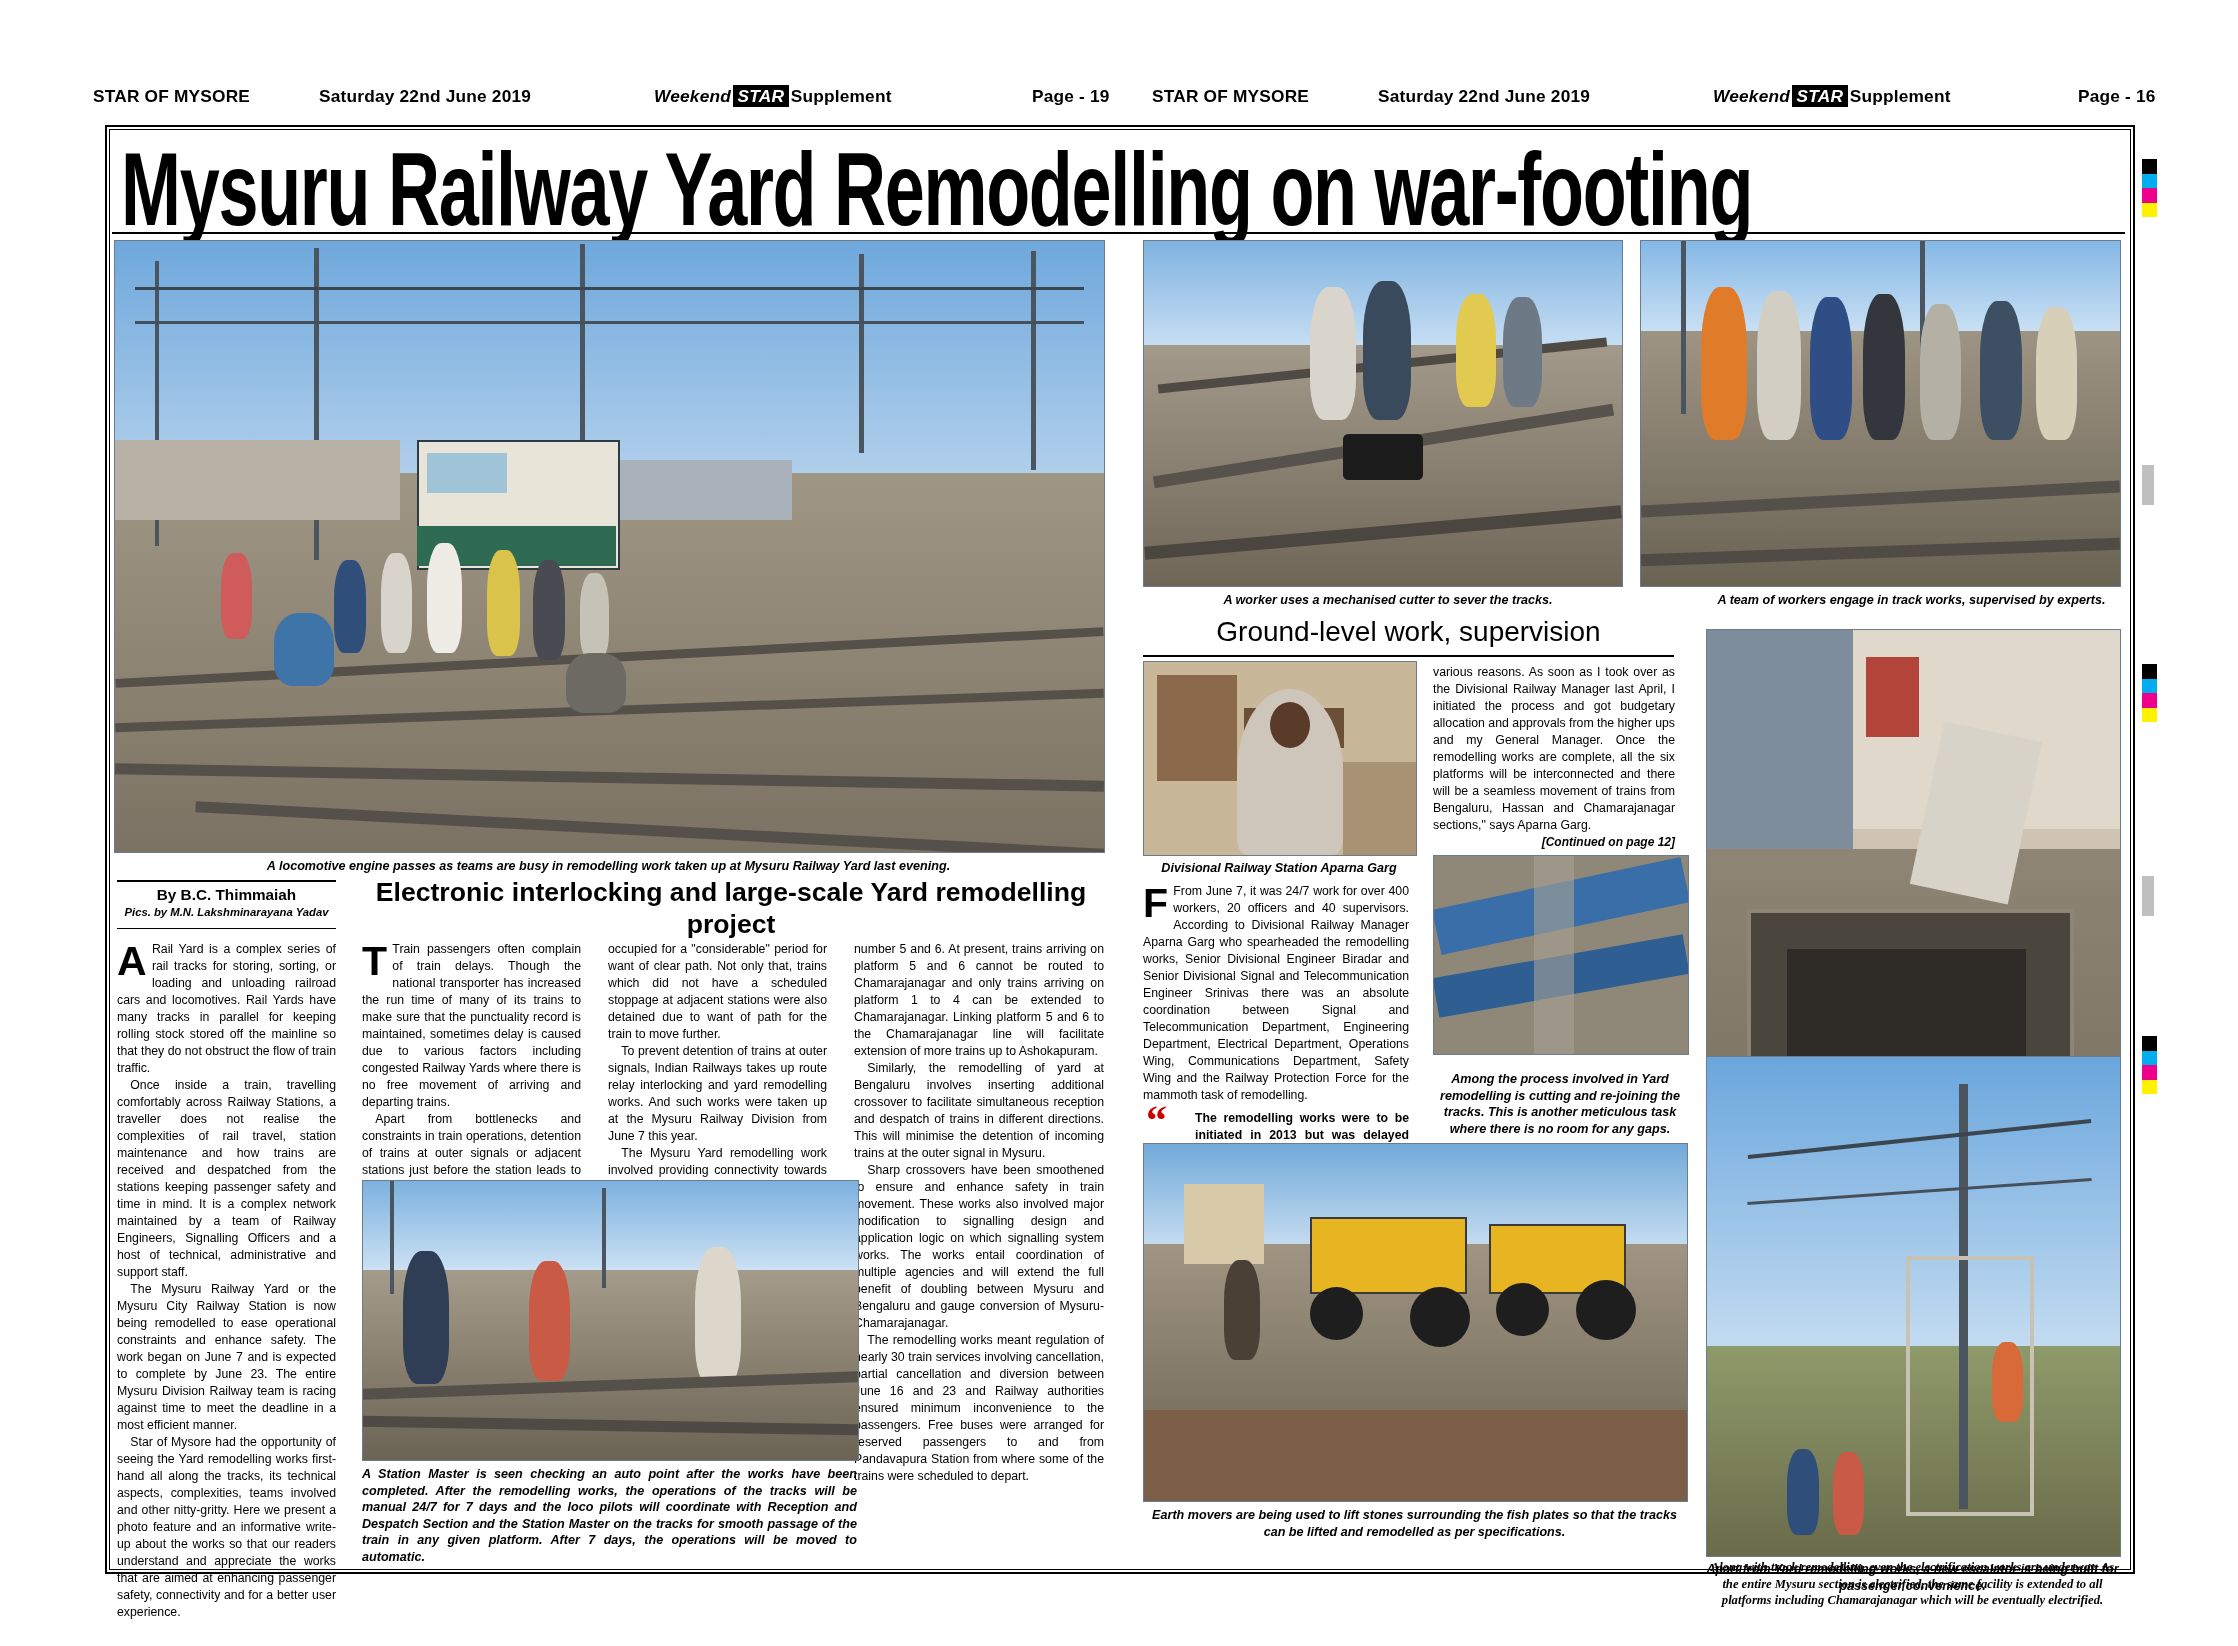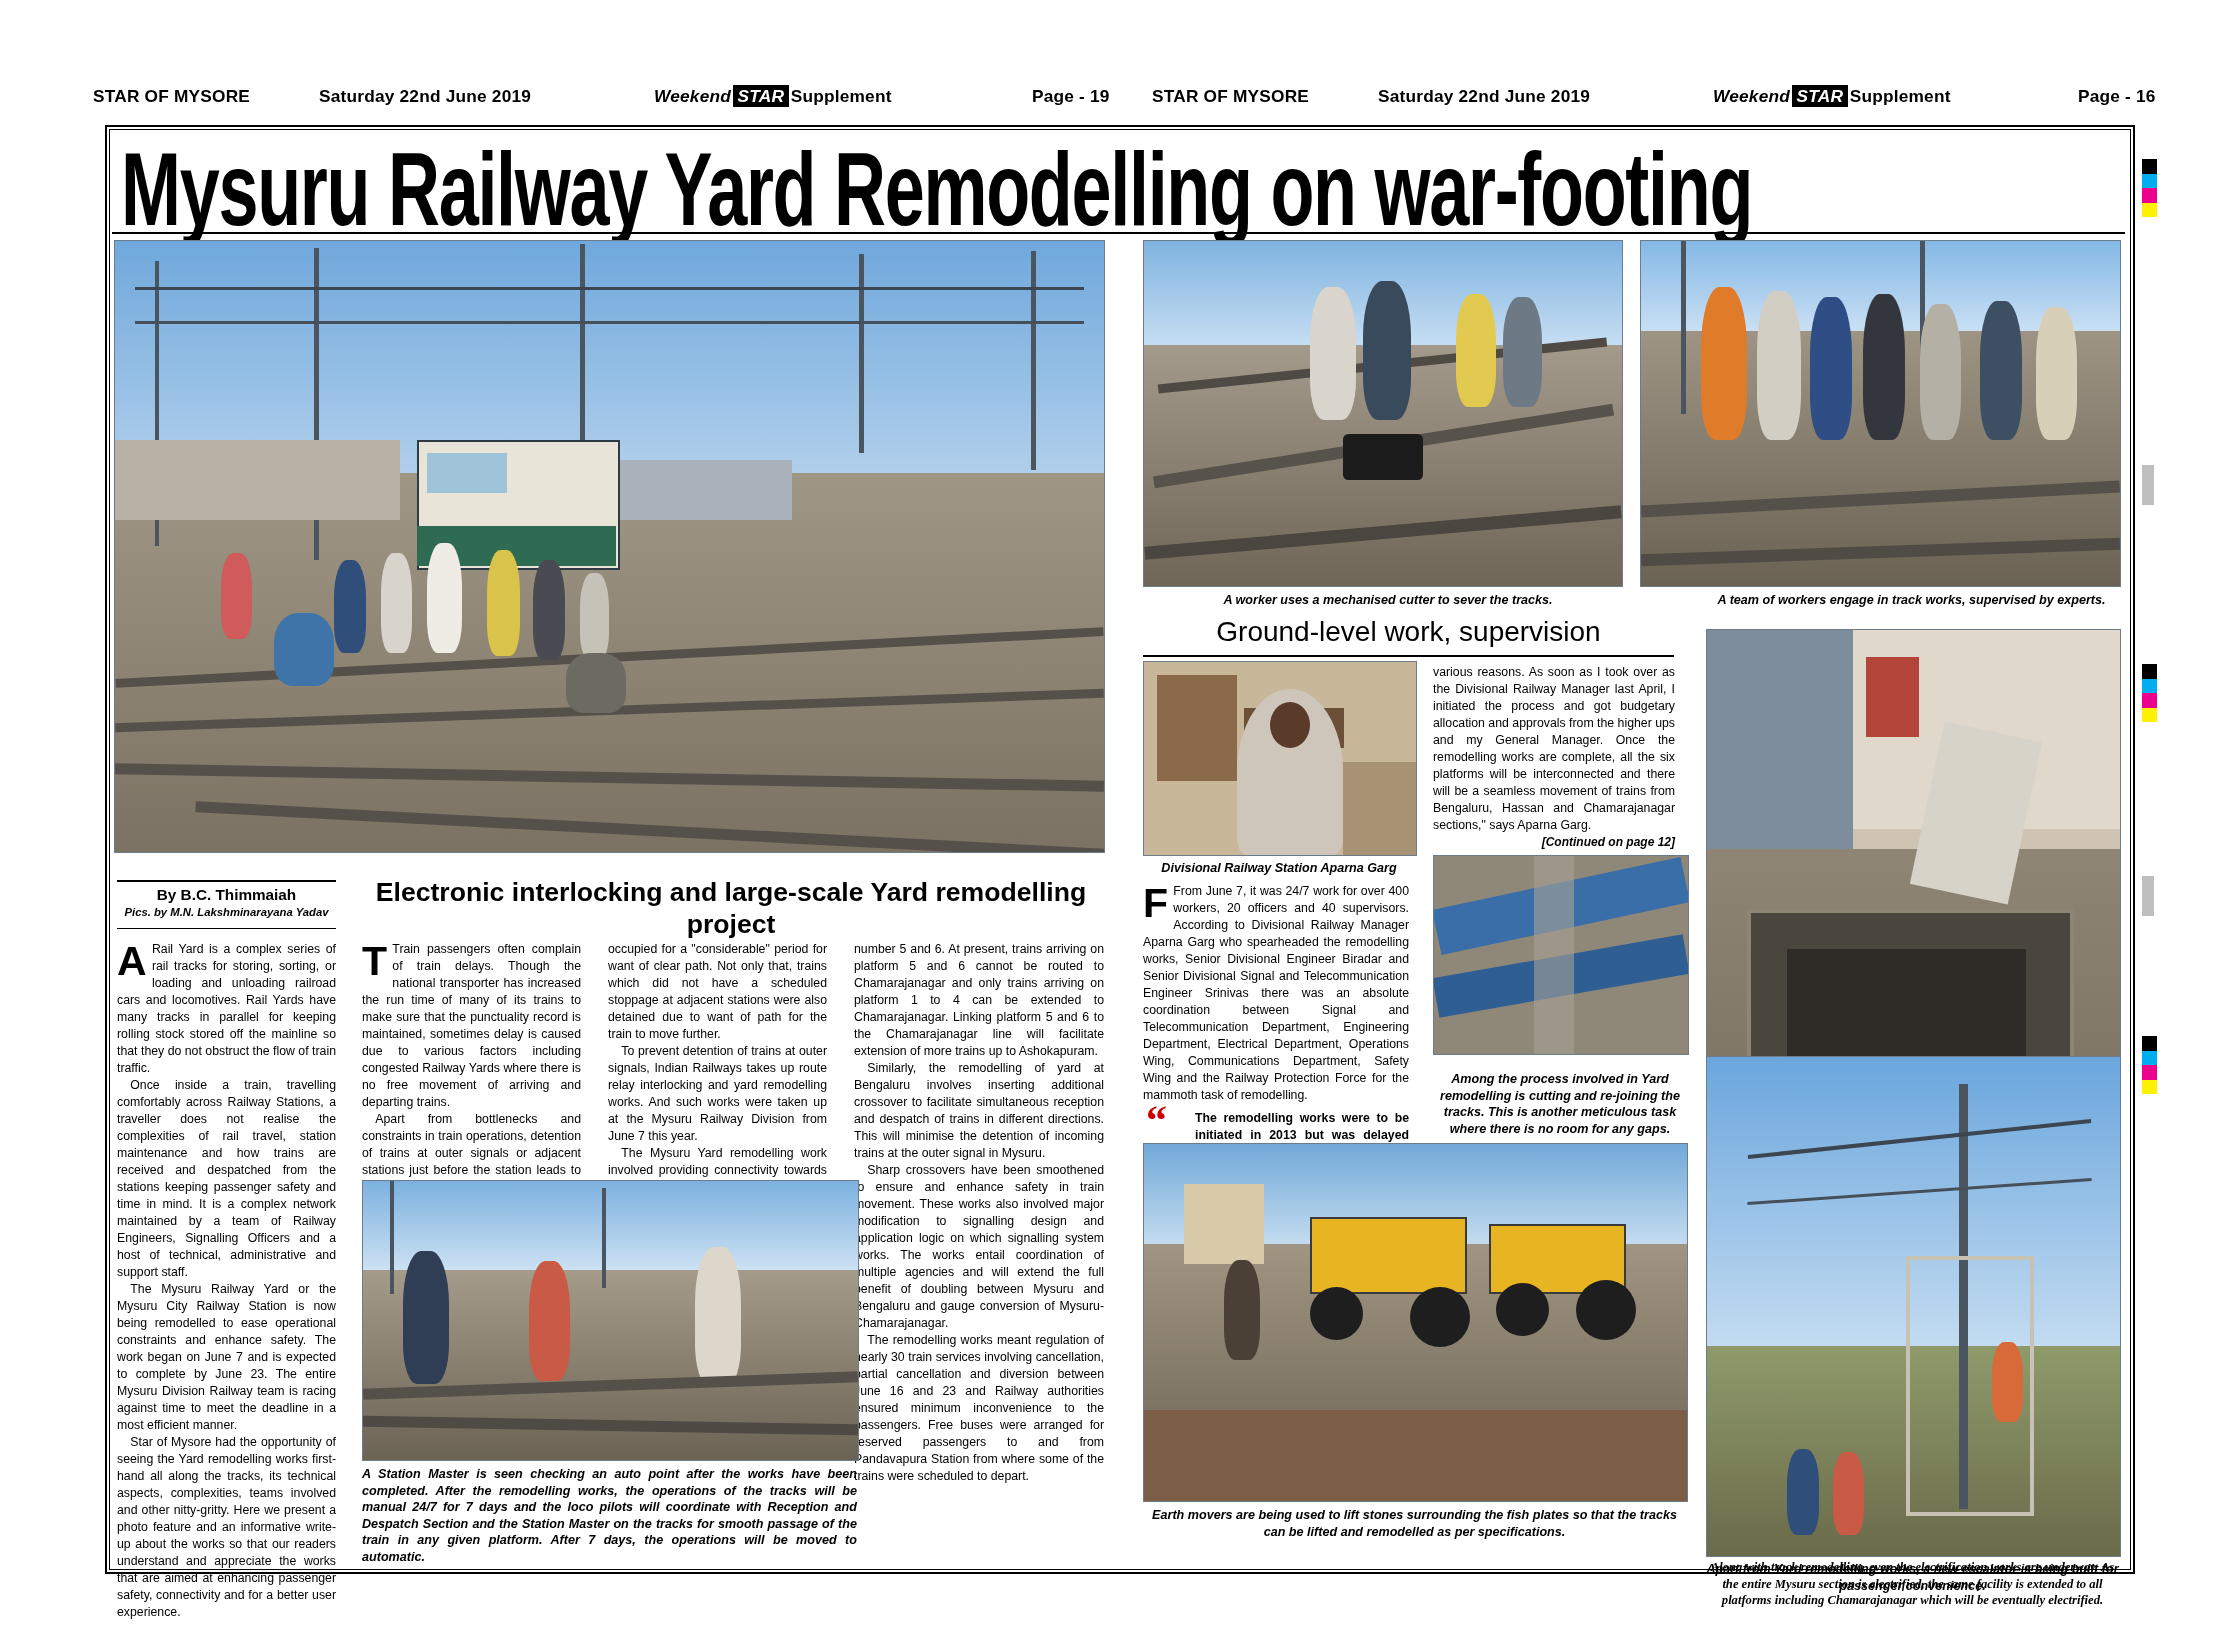--- a/index.html
+++ b/index.html
@@ -112,20 +112,21 @@
     <div class="blob" style="left:106px;top:312px;width:30.5px;height:86px;background:#cf5b5b"></div>
     <div class="blob" style="left:219px;top:319px;width:32px;height:93px;background:#2f4f7a"></div>
     <div class="blob" style="left:266px;top:312px;width:30.5px;height:100px;background:#d8d4cc"></div>
     <div class="blob" style="left:312px;top:302px;width:35px;height:110px;background:#efece6"></div>
     <div class="blob" style="left:372px;top:309px;width:33px;height:106px;background:#d9c34a"></div>
     <div class="blob" style="left:418px;top:319px;width:32px;height:100px;background:#4a4a52"></div>
     <div class="blob" style="left:465px;top:332px;width:29px;height:86px;background:#c7c2b8"></div>
     <div class="blob" style="left:159px;top:372px;width:60px;height:73px;background:#3f74a8"></div>
     <div class="blob" style="left:451px;top:412px;width:60px;height:60px;background:#6d6a64"></div>
   </div>
+  <div class="cap" style="left:114px;top:858px;width:989px;">A locomotive engine passes as teams are busy in remodelling work taken up at Mysuru Railway Yard last evening.</div>
 
   <div class="photo" style="left:1143px;top:240px;width:478px;height:345px;">
     <div style="position:absolute;left:0;top:0;width:100%;height:34%;background:linear-gradient(#7fb3e0,#cfe3f5)"></div>
     <div style="position:absolute;left:0;top:30%;width:100%;height:70%;background:linear-gradient(#a39a8b,#6f6657)"></div>
     <div style="position:absolute;left:13.3px;top:120px;width:451px;height:9.3px;background:#4f4a44;transform:rotate(-6deg)"></div>
     <div style="position:absolute;left:6.6px;top:199px;width:465px;height:12px;background:#57524b;transform:rotate(-9deg)"></div>
     <div style="position:absolute;left:0;top:285px;width:478px;height:13.3px;background:#4b463f;transform:rotate(-5deg)"></div>
     <div class="blob" style="left:166px;top:46px;width:46px;height:133px;background:#d9d5cc"></div>
     <div class="blob" style="left:219px;top:40px;width:48px;height:139px;background:#394a5c"></div>
     <div class="blob" style="left:312px;top:53px;width:40px;height:113px;background:#e2c94f"></div>

